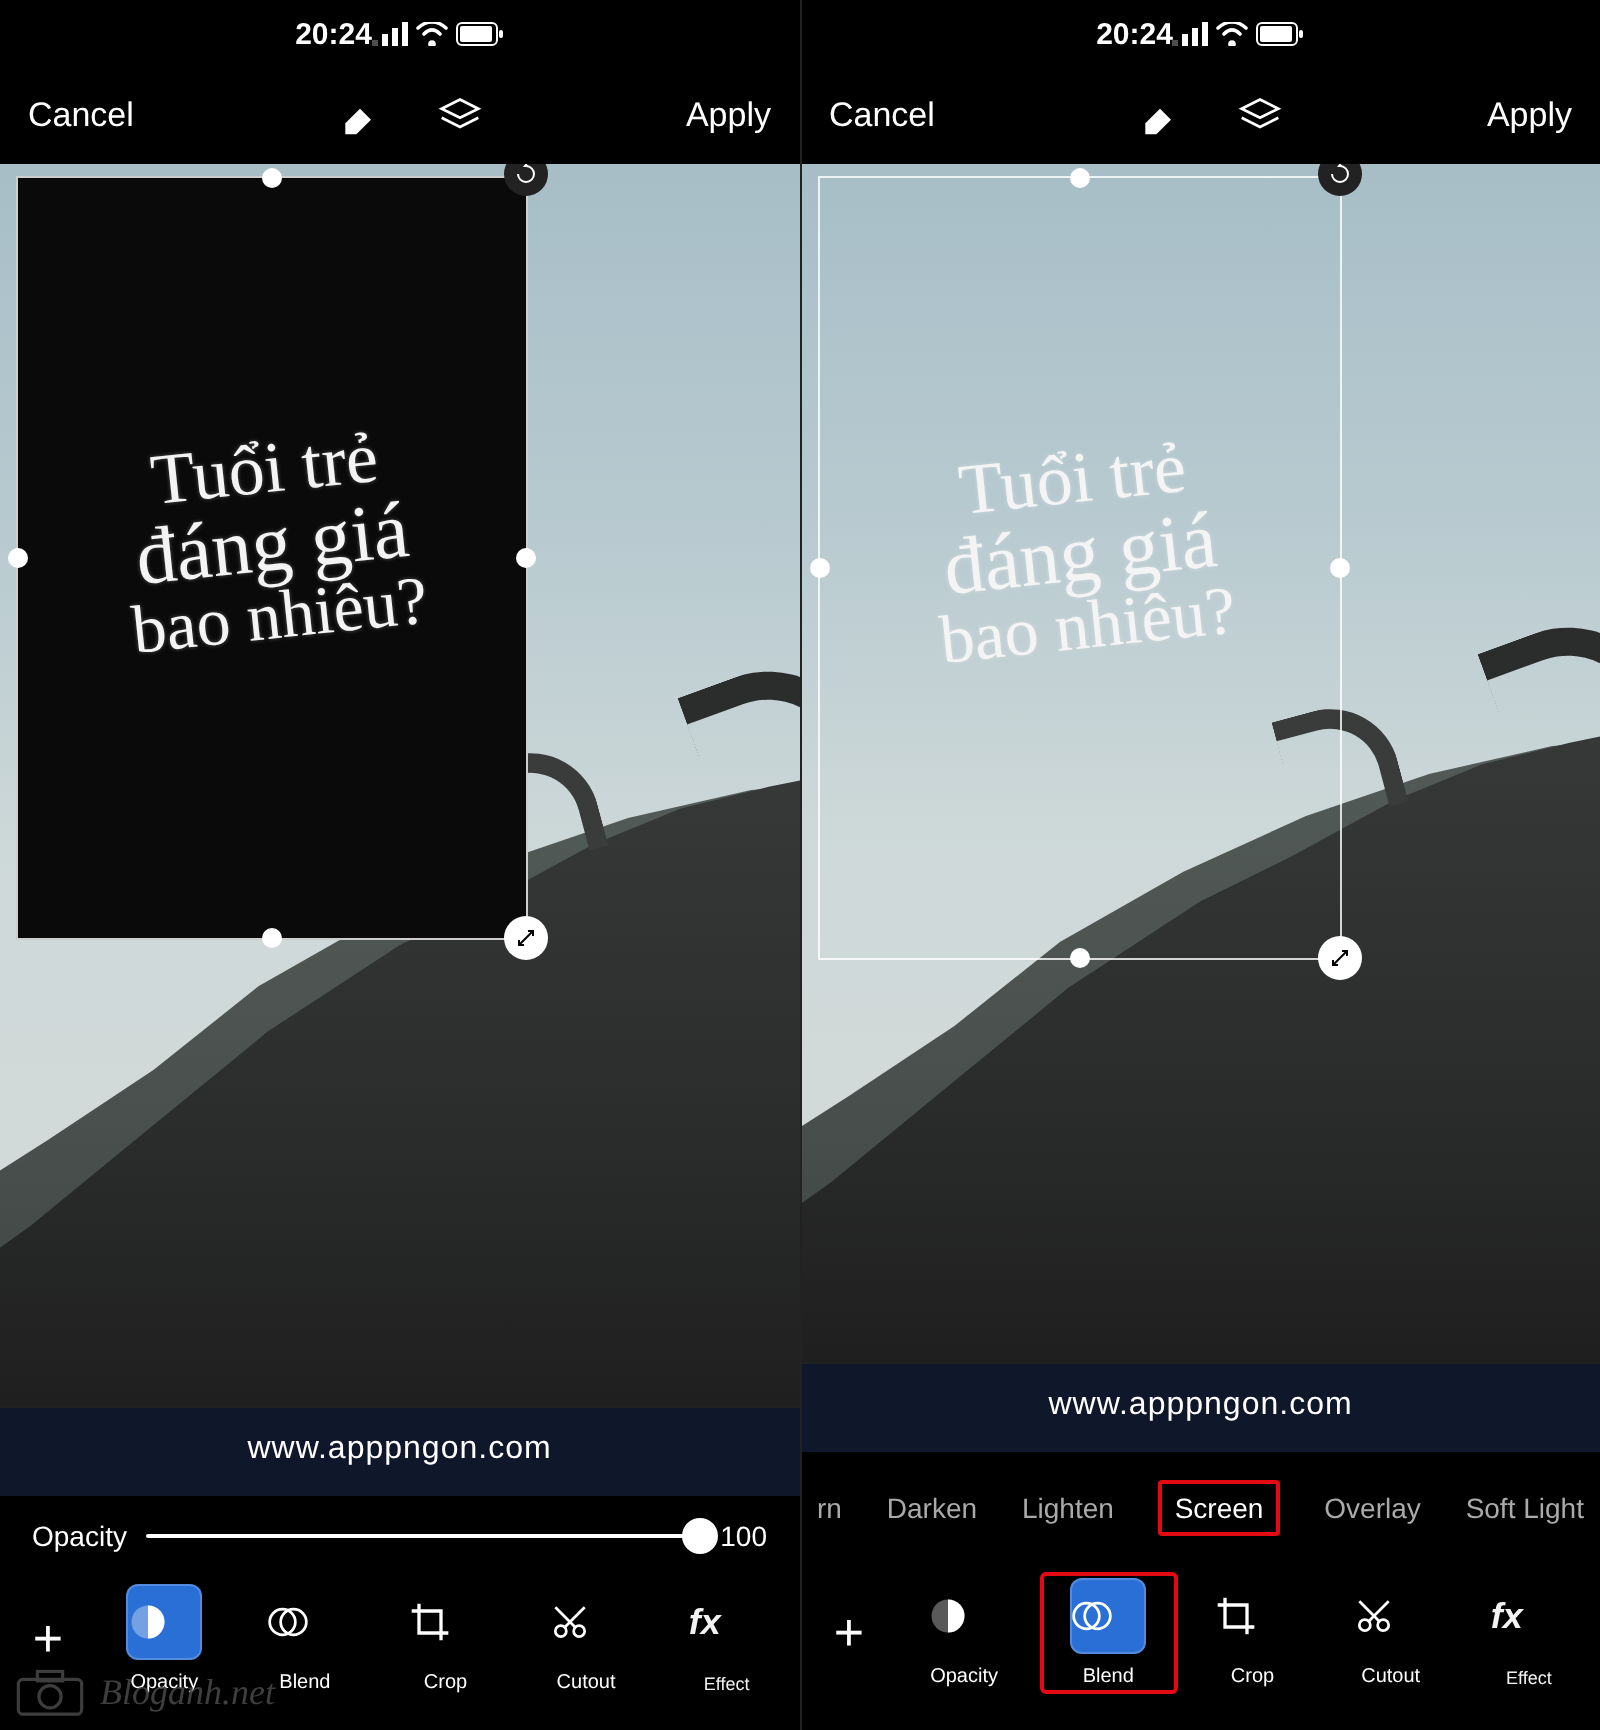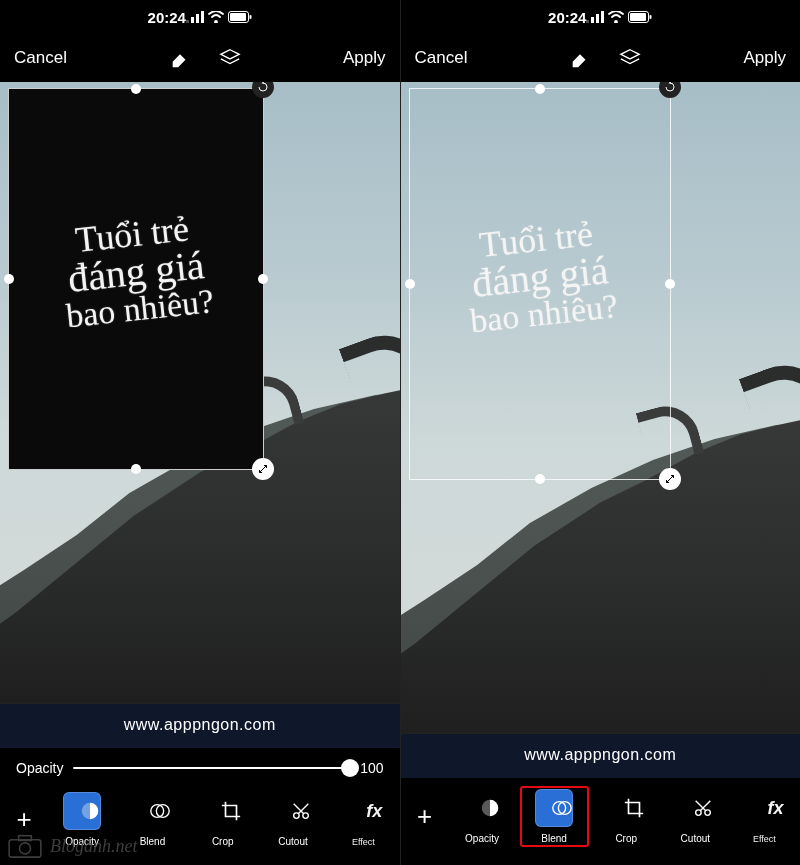--- a/index.html
+++ b/index.html
@@ -198,21 +198,21 @@
     display: flex;
     flex-direction: column;
     align-items: center;
     color: #fff;
     font-size: 10px;
     gap: 6px;
     min-width: 0;
   }
   .tool .ticon {
     width: 38px; height: 38px;
-    display: flex; align-items: center; justify-content: flex-end;
+    display: flex; align-items: center; justify-content: flex-start;
     border-radius: 6px;
   }
   .tool.active .ticon {
     background: #2a6fd6;
     box-shadow: inset 0 0 0 1px rgba(255,255,255,0.2);
   }
   .tool .ticon svg { width: 22px; height: 22px; }
   .tool.redbox { border: 2px solid #e50914; padding: 1px; border-radius: 3px; }
 
   .plus-tool { width: 40px; display:flex; align-items:center; justify-content:center; color:#fff; font-size:26px; font-weight:300; }
@@ -431,20 +431,28 @@
         <div class="dot-badge badge-light resize-badge">
           <svg width="12" height="12" viewBox="0 0 24 24">
               <path d="M5 19 L19 5 M14 5 L19 5 L19 10 M10 19 L5 19 L5 14" stroke="#000" stroke-width="2" fill="none"></path>
             </svg>
         </div>
       </div>
     </div>
 
     <div class="wm">www.apppngon.com</div>
 
+    <div class="blend-row">
+      <span class="blend-opt">rn</span>
+      <span class="blend-opt">Darken</span>
+      <span class="blend-opt">Lighten</span>
+      <span class="blend-opt sel highlighted">Screen</span>
+      <span class="blend-opt">Overlay</span>
+      <span class="blend-opt">Soft Light</span>
+    </div>
 
     <div class="tooldock">
       <div class="plus-tool">+</div>
       <div class="tool">
         <div class="ticon">
           <svg viewBox="0 0 24 24">
               <circle cx="12" cy="12" r="9" fill="#fff" opacity="0.35"></circle>
               <path d="M12 3 A9 9 0 0 1 12 21 Z" fill="#fff"></path>
             </svg>
         </div>

